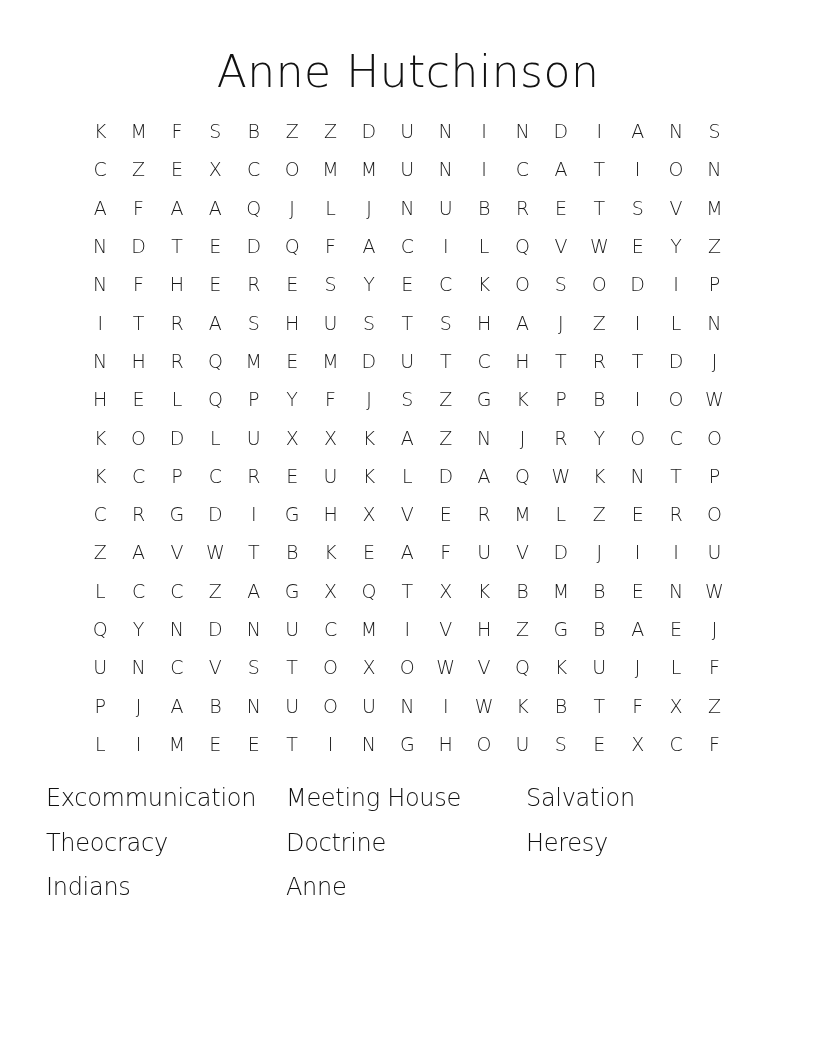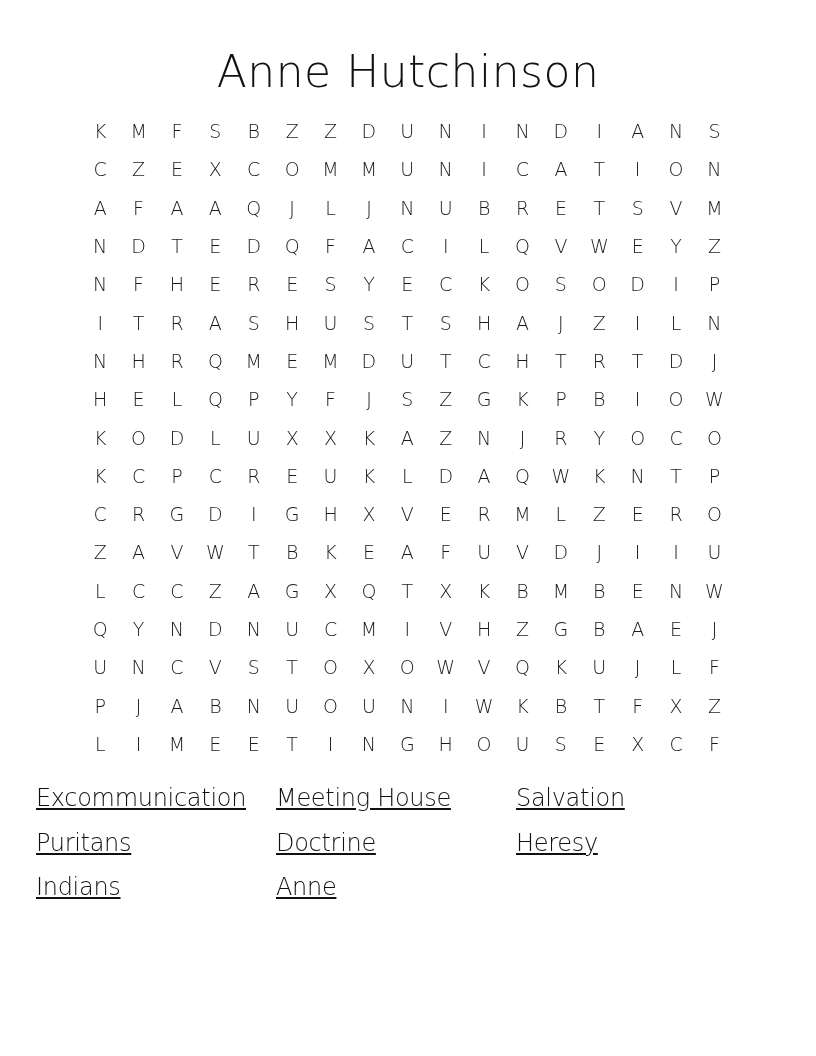--- a/index.html
+++ b/index.html
@@ -14,25 +14,24 @@
       display: grid;
       grid-template-columns: repeat(17, 38.4px);
       grid-auto-rows: 38.3px;
     }
     .cell {
       display: flex; align-items: center; justify-content: center;
       font-family: "DejaVu Sans", sans-serif; font-size: 19px; font-weight: 300;
       color: #1a1a1a; cursor: pointer; user-select: none;
     }
     .words {
-      position: absolute; left: 36px; top: 784px;
+      position: absolute; left: 46px; top: 784px;
       display: grid;
       grid-template-columns: 240px 240px 240px;
       grid-auto-rows: 44.5px;
-      text-decoration: underline;
     }
     .word {
       font-family: "DejaVu Sans", sans-serif; font-size: 24px; font-weight: 300;
       color: #111; letter-spacing: -0.3px; white-space: nowrap;
     }
   </style>
 </head>
 <body>
 
 <div class="title">Anne Hutchinson</div>
@@ -326,18 +325,18 @@
     <div class="cell">E</div>
     <div class="cell">X</div>
     <div class="cell">C</div>
     <div class="cell">F</div>
   </div>
 
 <div class="words" id="words">
     <div class="word">Excommunication</div>
     <div class="word">Meeting House</div>
     <div class="word">Salvation</div>
-    <div class="word">Puritans</div>
+    <div class="word">Theocracy</div>
     <div class="word">Doctrine</div>
     <div class="word">Heresy</div>
     <div class="word">Indians</div>
     <div class="word">Anne</div>
   </div>
 
 </body></html>

